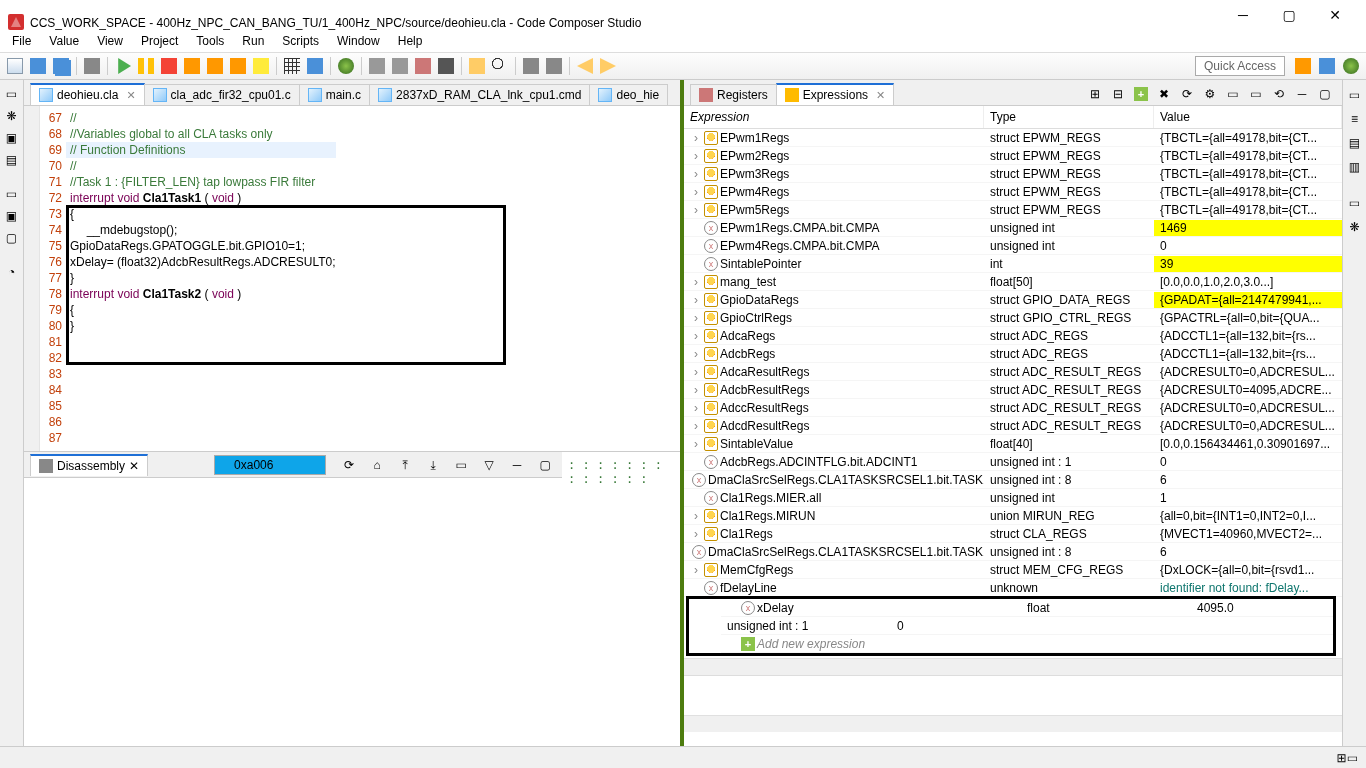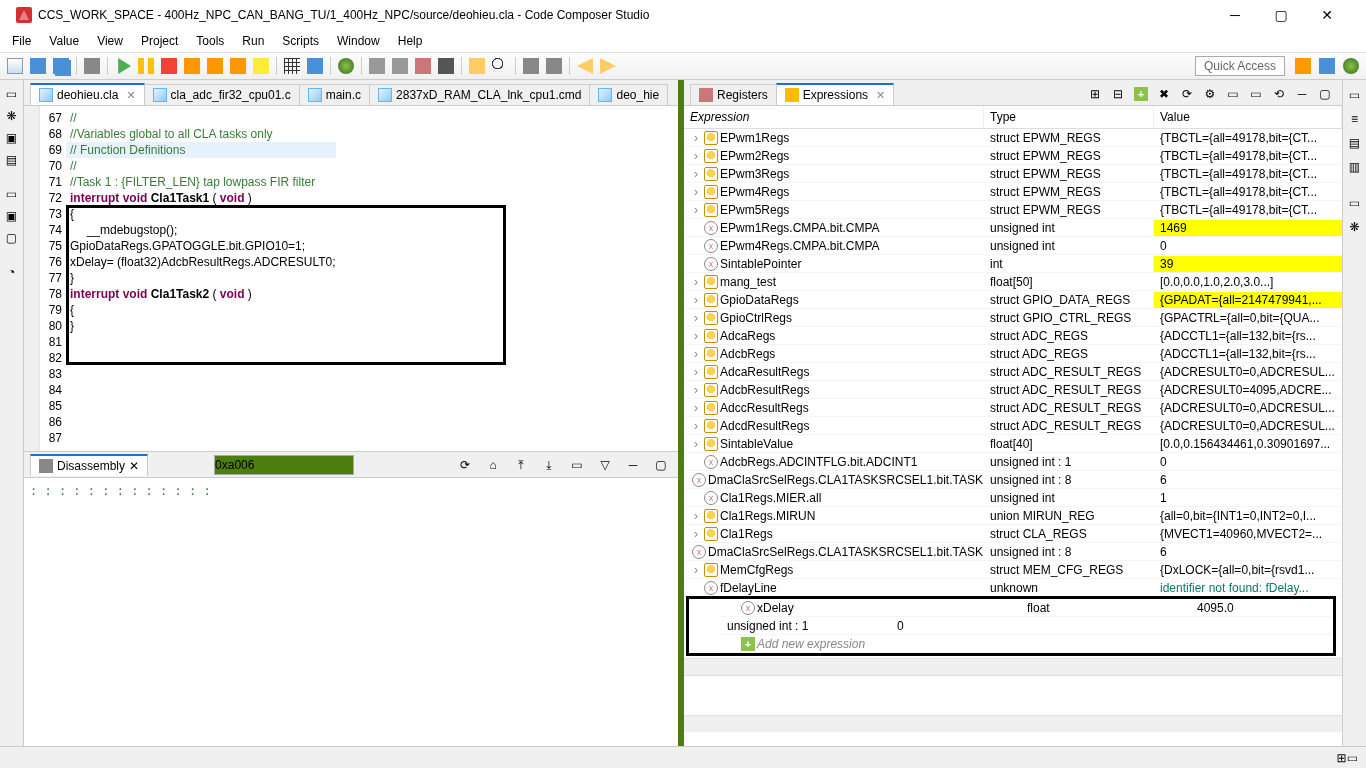--- a/index.html
+++ b/index.html
@@ -1,50 +1,50 @@
 <!DOCTYPE html>
 <html><head>
 <meta charset="utf-8">
 <style>
 * { margin:0; padding:0; box-sizing:border-box; font-family:"Segoe UI",Tahoma,sans-serif; font-size:12px; }
 body { background:#fff; width:1366px; height:768px; overflow:hidden; position:relative; }
-.title-bar { height:30px; display:flex; align-items:center; padding:0 16px; background:#fff; }
+.title-bar { height:30px; display:flex; align-items:flex-end; padding:0 8px; background:#fff; }
 .title-bar .app-icon { width:16px; height:16px; background:#d32f2f; border-radius:2px; margin-right:6px; position:relative; }
 .title-bar .app-icon::after { content:""; position:absolute; inset:3px; background:#fff; clip-path:polygon(50% 0,100% 100%,0 100%); opacity:.4;}
 .title-bar .title { flex:1; color:#000; }
 .win-btns { display:flex; gap:0; }
 .win-btn { width:46px; height:30px; display:flex; align-items:center; justify-content:center; font-size:14px; cursor:default; }
 .menu-bar { height:22px; display:flex; align-items:center; padding:0 4px; gap:2px; background:#fff; }
 .menu-item { padding:2px 8px; cursor:default; }
 .toolbar { height:28px; display:flex; align-items:center; padding:0 4px; gap:1px; border-top:1px solid #ddd; border-bottom:1px solid #ccc; background:linear-gradient(#fdfdfd,#f0f0f0); }
 .tb-btn { width:22px; height:22px; display:flex; align-items:center; justify-content:center; border:1px solid transparent; border-radius:2px; cursor:default; }
 .tb-sep { width:1px; height:18px; background:#ccc; margin:0 3px; }
 .quick-access { margin-left:auto; border:1px solid #aaa; padding:2px 8px; background:#fff; color:#666; }
 .persp-btns { display:flex; gap:2px; margin-left:6px; }
 .main-area { display:flex; height:calc(768px - 30px - 22px - 28px - 22px); }
 .vtoolbar { width:24px; background:#f0f0f0; border-right:1px solid #ccc; display:flex; flex-direction:column; align-items:center; gap:2px; padding-top:4px; }
 .vtoolbar .tb-btn { width:20px; height:20px; }
-.editor-col { display:flex; flex-direction:column; flex:0 0 660px; border-right:6px solid #4d7c0f; }
+.editor-col { display:flex; flex-direction:column; flex:0 0 660px; border-right:4px solid #4d7c0f; }
 .tab-row { height:26px; display:flex; align-items:flex-end; background:#f0f0f0; border-bottom:1px solid #ccc; overflow:hidden; padding-left:6px;}
 .tab { display:flex; align-items:center; gap:4px; padding:3px 8px; background:#f0f0f0; border:1px solid #ccc; border-bottom:none; margin-right:-1px; cursor:default; white-space:nowrap;}
 .tab.active { background:#fff; border-top:2px solid #1e6fd6; }
 .tab .file-ico { width:14px; height:14px; }
 .tab .close { margin-left:4px; color:#888; font-size:11px; }
 .code-view { flex:0 0 345px; overflow:hidden; display:flex; font-family:Consolas,monospace; font-size:12px; line-height:16px; position:relative; background:#fff;}
 .gutter-bar { width:16px; background:#f0f0f0; border-right:1px solid #e4e4e4;}
-.line-nums { width:26px; text-align:right; color:#000000; padding:4px 4px 0 0; }
+.line-nums { width:26px; text-align:right; color:#c2410c; padding:4px 4px 0 0; }
 .code-body { padding:4px 0 0 4px; white-space:pre; }
-.kw { font-weight:bold; color:#7a0055; }
+.kw { font-weight:normal; color:#7a0055; }
 .cm { color:#3a7a3a; }
 .hl-line { background:#e8f2fe; display:block; margin-left:-4px; padding-left:4px;}
 .box-frame { position:absolute; border:3px solid #000; pointer-events:none; }
-.dasm-panel { flex:1; display:flex; flex-direction:column; border-top:1px solid #ccc; }
+.dasm-panel { flex:1; display:flex; border-top:1px solid #ccc; }
 .dasm-head { height:26px; display:flex; align-items:center; background:#f0f0f0; border-bottom:1px solid #ccc; padding:0 6px; gap:6px;}
 .dasm-tab { display:flex; align-items:center; gap:4px; padding:3px 8px; background:#fff; border:1px solid #ccc; border-bottom:none; border-top:2px solid #1e6fd6;}
-.dasm-addr { width:140px; border:1px solid #aaa; padding:2px 0; background:#4d7c0f; margin-left:60px;}
+.dasm-addr { width:112px; border:1px solid #aaa; padding:2px 19px; background:#0ea5e9; margin-left:60px;}
 .dasm-body { flex:1; padding:6px; font-family:Consolas,monospace; color:#3a7a3a; background:#fff; overflow:auto;}
 .right-col { flex:1; display:flex; flex-direction:column; }
 .reg-tabs { height:26px; display:flex; align-items:flex-end; background:#f0f0f0; border-bottom:1px solid #ccc; padding-left:6px;}
 .reg-tabs .tab.inactive { background:#f0f0f0; border-top:1px solid #ccc;}
 .reg-toolbar { margin-left:auto; display:flex; align-items:center; gap:1px; padding-right:6px;}
 .expr-table { flex:1; overflow:auto; background:#fff; font-size:12px; }
 .expr-head { display:flex; position:sticky; top:0; background:#fff; border-bottom:1px solid #ddd; }
 .expr-head .col { padding:4px 6px; border-right:1px solid #eee; }
 .col-expr { flex:0 0 300px;font-style:italic; }
 .col-type { flex:0 0 170px; }

